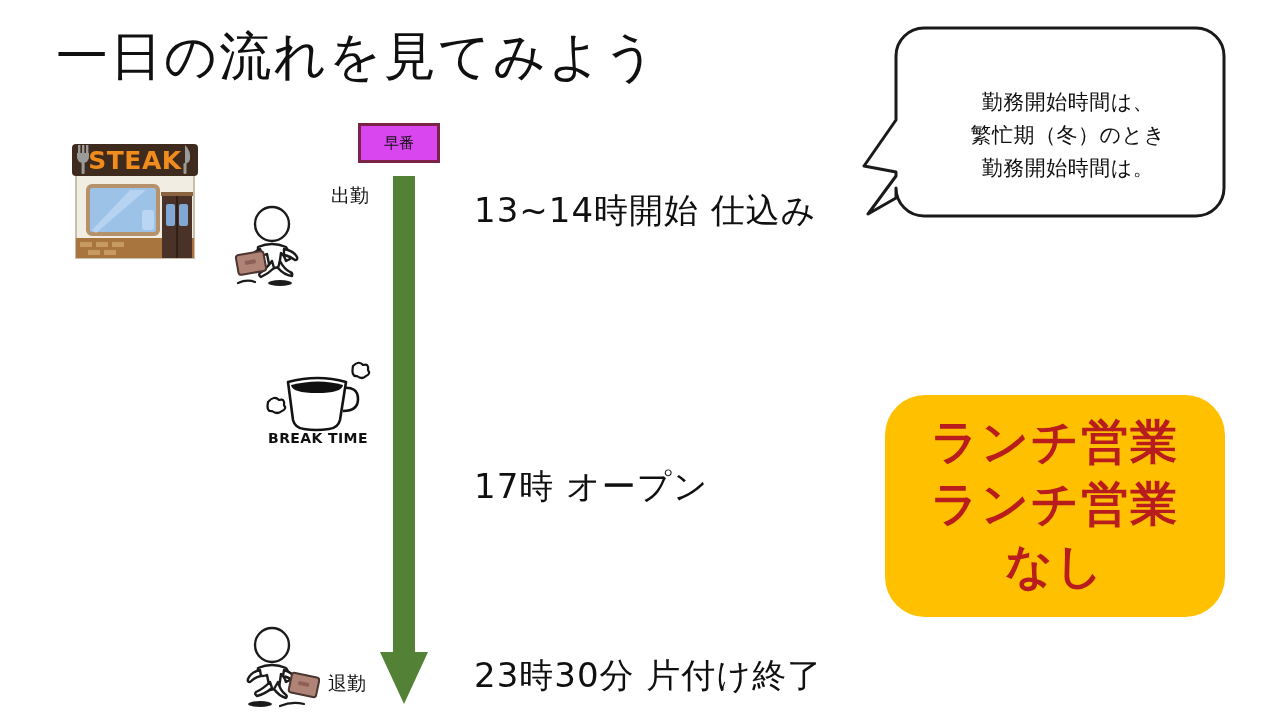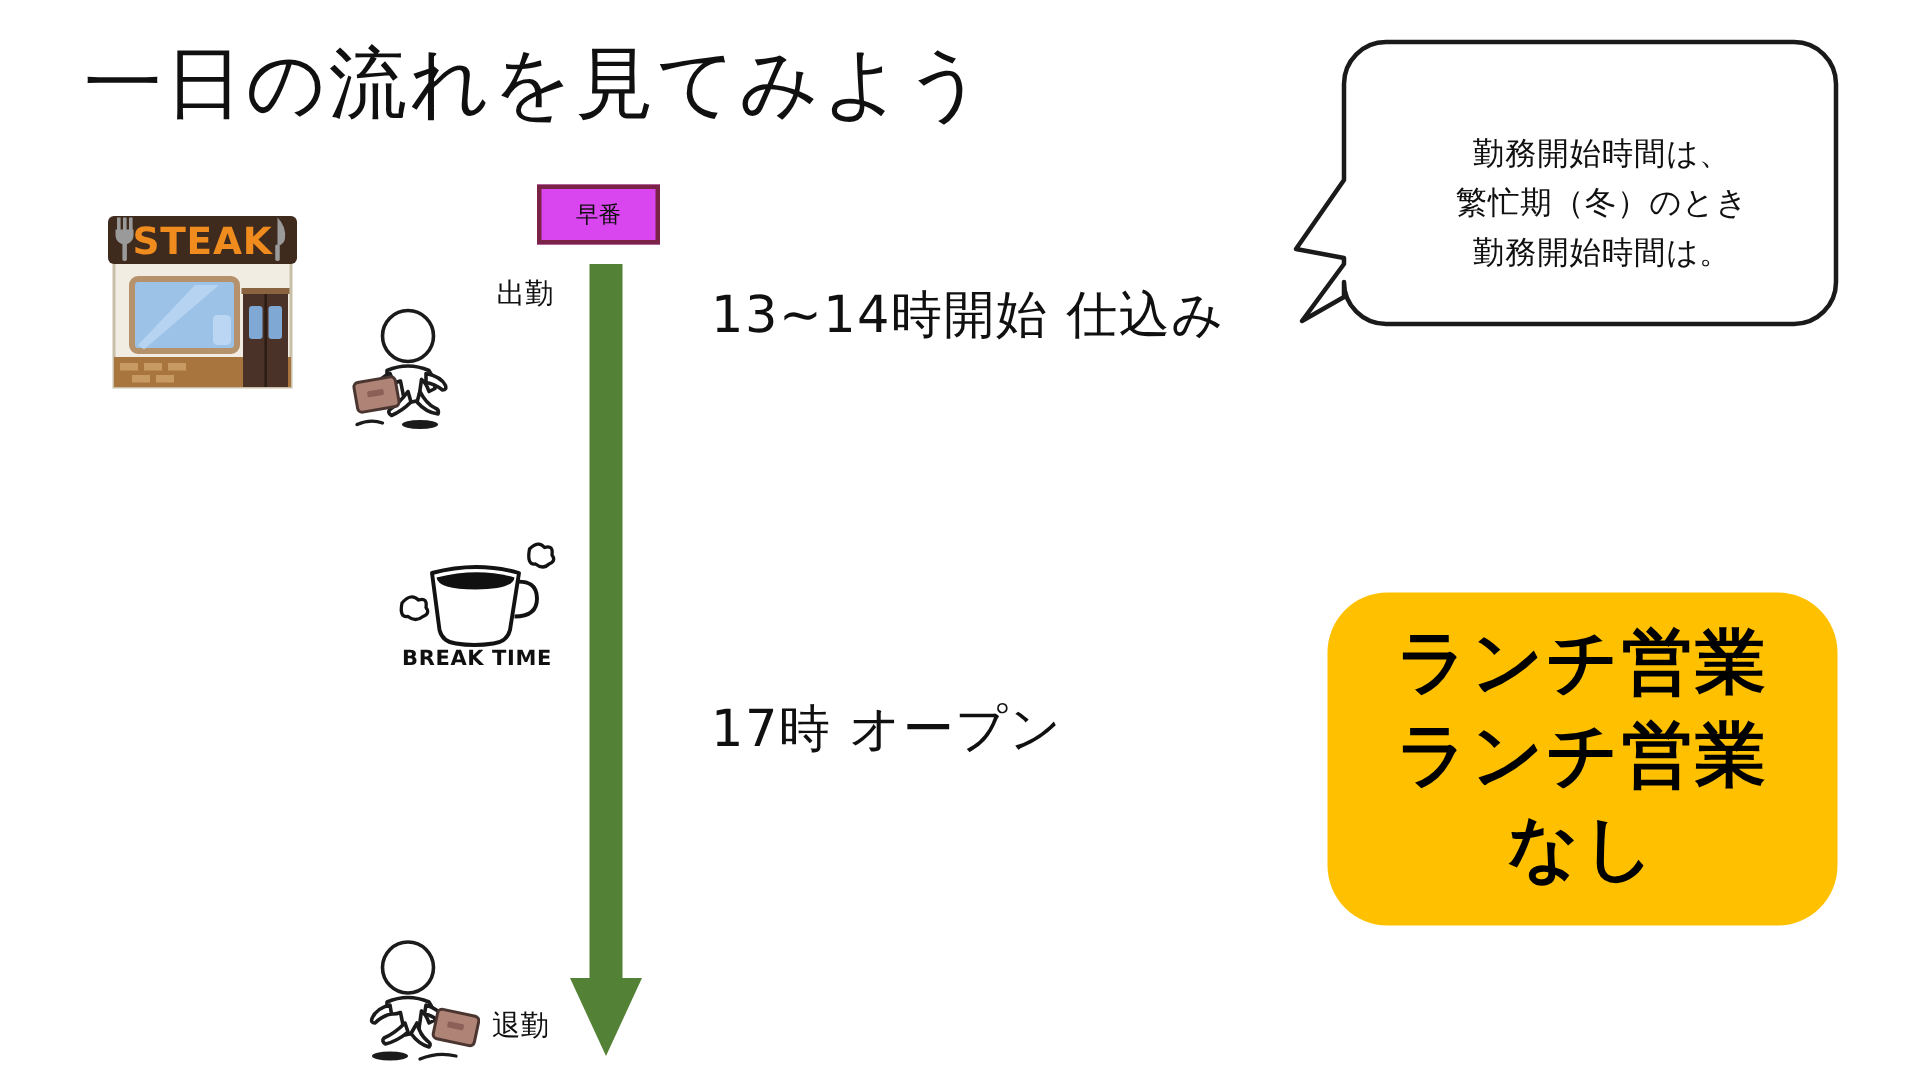--- a/index.html
+++ b/index.html
@@ -123,21 +123,21 @@
     display: flex;
     flex-direction: column;
     align-items: center;
     justify-content: center;
     box-sizing: border-box;
     padding-bottom: 4px;
   }
   .yellow-box div {
     font-size: 47px;
     line-height: 62px;
-    color: #000000;
+    color: #b91c1c;
     font-weight: 700;
     font-family: "DejaVu Sans", "Liberation Sans", sans-serif;
     letter-spacing: 2px;
     white-space: nowrap;
   }
 
   
   .steak-shop {
     position: absolute;
     left: 62px;
@@ -272,20 +272,21 @@
     <svg viewBox="0 0 48 528" width="48" height="528">
       <path d="M13 0 H35 V476 H48 L24 528 L0 476 H13 Z" fill="#538135"></path>
     </svg>
   </div>
 
   <div class="tl-label start">出勤</div>
   <div class="tl-label end">退勤</div>
 
   <div class="tl-event e1">13~14時開始  仕込み</div>
   <div class="tl-event e2">17時  オープン</div>
+  <div class="tl-event e3">23時30分  片付け終了</div>
 
   <div class="person-leave">
     <svg viewBox="0 0 88 88" width="88" height="88">
       <g stroke="#1b1b1b" stroke-width="2.4" fill="#ffffff" stroke-linejoin="round" stroke-linecap="round">
         <circle cx="40" cy="22" r="17"></circle>
         <path d="M26 45 q14 -6 28 0 q4 6 4 12 l-4 2 q-2 -6 -5 -8 l-2 14 l-9 2 l-3 -15 q-5 2 -9 0 z"></path>
 
         <path d="M52 47 q9 3 12 9 q1 3 -2 3 q-5 -5 -11 -6 z"></path>
 
         <path d="M28 47 q-9 2 -12 9 q-1 3 2 3 q5 -5 11 -6 z"></path>

